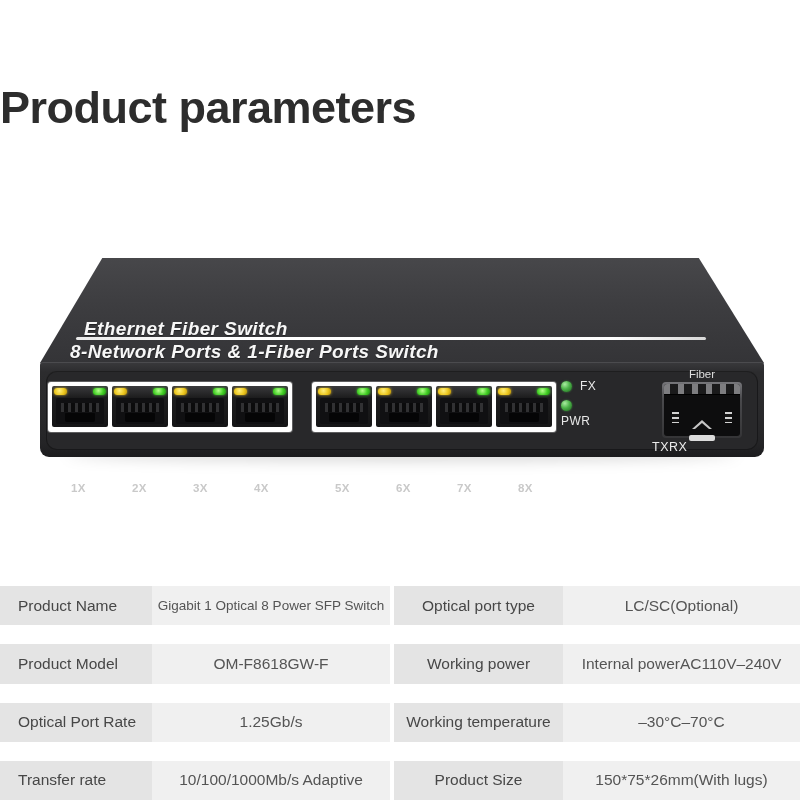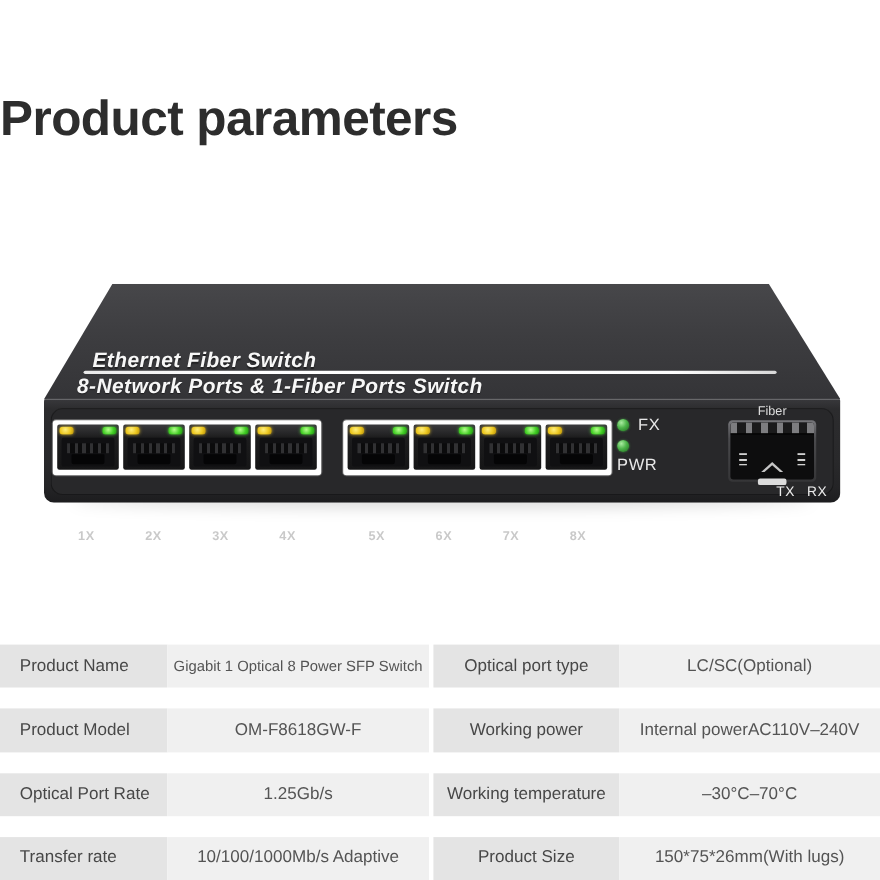--- a/index.html
+++ b/index.html
@@ -95,21 +95,21 @@
   .led-row {
     position:absolute; left:521px; height:12px;
     display:flex; align-items:center; gap:8px;
   }
   .lr1 { top:17px; } .lr2 { top:36px; } .lr3 { top:43px;flex-direction:column; }
   .gled {
     width:11px; height:11px; border-radius:50%;
     background:radial-gradient(circle at 35% 30%, #a9eba0 0%, #4db44a 45%, #1d661d 100%);
     box-shadow:0 0 2px rgba(90,220,90,0.55);
   }
-  .led-label { color:#e8e8e8; font-size:15px; letter-spacing:0.5px; }
+  .led-label { color:#e8e8e8; font-size:12px; letter-spacing:0.5px; }
 
   
   .sfp-label {
     position:absolute; left:622px; top:5px; width:80px; text-align:center;
     color:#dedede; font-size:11.5px;
   }
   .sfp-cage {
     position:absolute; left:622px; top:19px; width:80px; height:56px;
     border-radius:4px; background:linear-gradient(180deg,#76767a 0%, #4a4a4d 30%, #353537 100%);
     padding:2px;
@@ -138,22 +138,22 @@
     content:""; position:absolute; left:-7px; top:3px;
     border-left:7px solid transparent; border-right:7px solid transparent;
     border-bottom:6px solid #0d0d0e;
   }
   .sfp-latch {
     position:absolute; bottom:-3px; left:50%; transform:translateX(-50%);
     width:26px; height:6px; background:#dcdcdc; border-radius:2px;
   }
   .sfp-txrx {
     position:absolute; left:612px; top:77px; width:100px;
-    display:flex; justify-content:flex-end;
-    color:#ececec; font-size:12.5px; letter-spacing:0.5px;gap:11px;
+    display:flex; justify-content:flex-start;
+    color:#ececec; font-size:12.5px; letter-spacing:0.5px;
   }
 
   
   .spec-table {
     position:absolute; left:0; top:586px; width:800px; height:214px;
     display:grid;
     grid-template-columns:152px 238px 4px 169px 237px;
     grid-template-rows:repeat(4, 1fr);
     row-gap:19px; background:#ffffff;
     font-size:15.5px;

